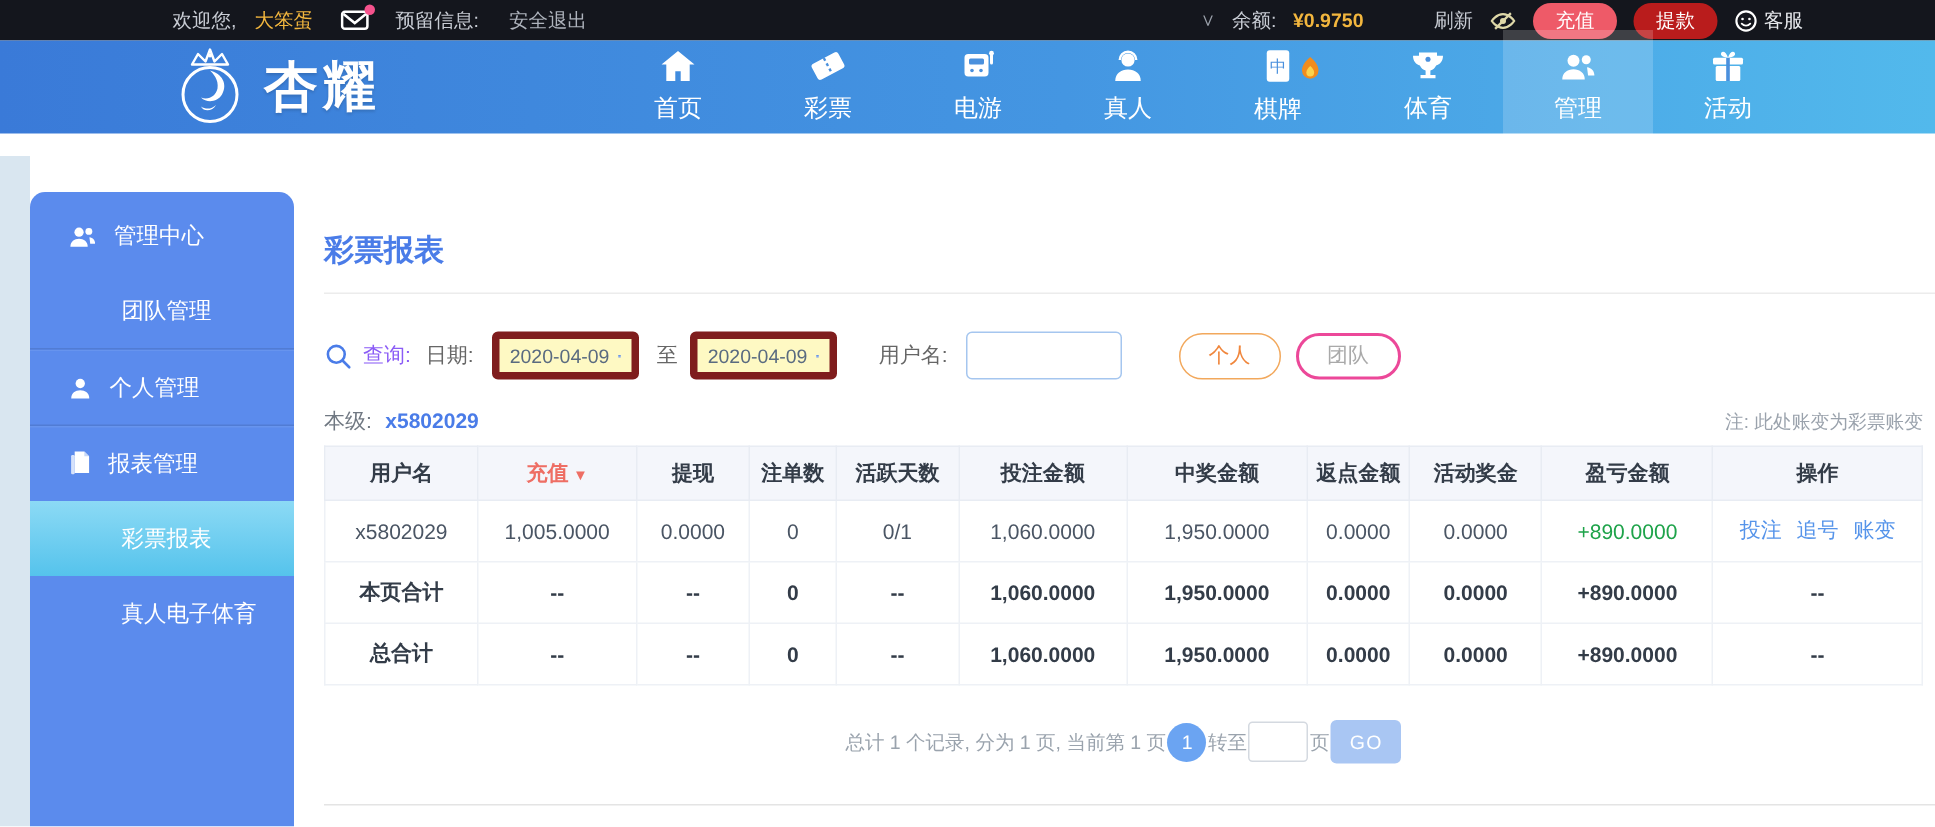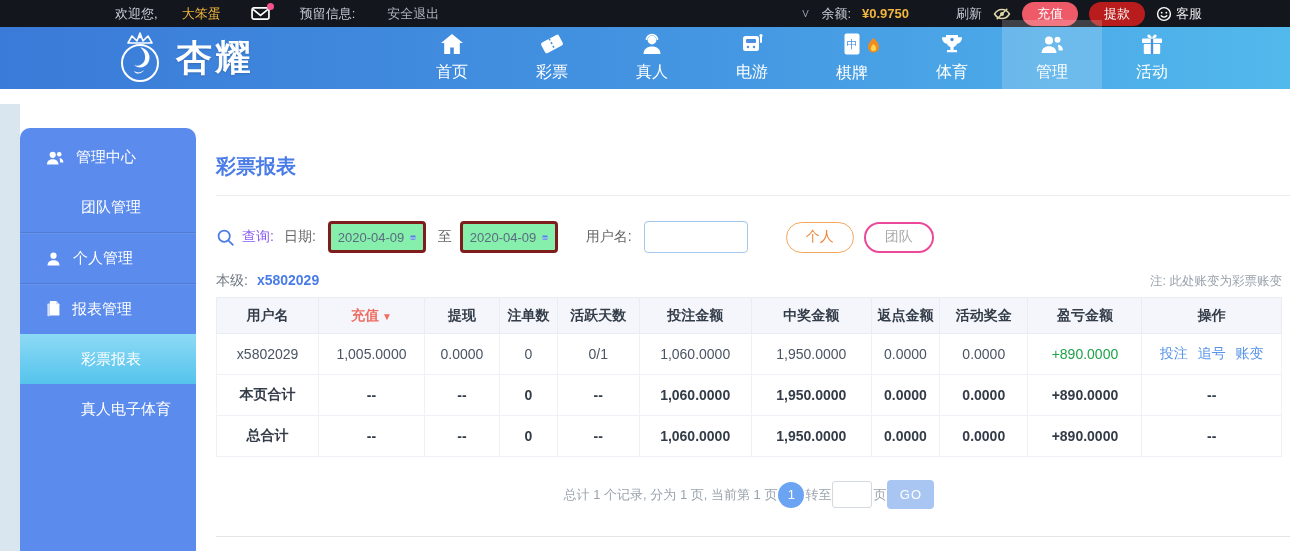--- a/index.html
+++ b/index.html
@@ -4,21 +4,21 @@
 <style>
   * { margin:0; padding:0; box-sizing:border-box; }
   html,body { width:1290px; height:551px; }
   body {
     font-family:"Liberation Sans", sans-serif;
     position:relative; overflow:hidden; background:#fff;
   }
   
   .topbar {
     height:27px; background:#14161d; display:flex; align-items:center;
-    padding:0 88px 0 115px; font-size:13px; color:#c8ccd4; gap:24px;
+    padding:0 88px 0 115px; font-size:13px; color:#c8ccd4; gap:12px;
   }
   .topbar .username { color:#f2b63e; }
   .topbar .mail-wrap { position:relative; display:inline-flex; margin:0 6px; }
   .topbar .mail-badge { position:absolute; top:-3px; right:-4px; width:7px; height:7px; border-radius:50%; background:#f5528c; }
   .topbar .logout { color:#aeb3bc; margin-left:8px; cursor:pointer; }
   .topbar-right { margin-left:auto; display:flex; align-items:center; gap:11px; }
   .topbar-right .chev { color:#9aa0aa; font-size:12px; cursor:pointer; }
   .balance-value { color:#f2b63e; font-weight:bold; }
   .pill-btn { border:none; border-radius:12px; padding:3px 15px; font-size:13px; color:#fff; cursor:pointer; font-family:inherit; }
   .btn-deposit { background:#ee5a68; }
@@ -46,22 +46,22 @@
   .sb-item { height:50px; display:flex; align-items:center; padding-left:25px; gap:11px; font-size:15px; cursor:pointer; }
   .sb-sub { padding-left:61px; }
   .sb-divider { border-top:1px solid rgba(0,0,0,.10); box-shadow:0 1px 0 rgba(255,255,255,.08); }
   .sb-item.active { background:linear-gradient(180deg,#8cdaf5 0%,#55c3ec 100%); }
   
   .content { position:absolute; left:216px; right:8px; top:0; bottom:0; }
   .page-title { margin-top:49px; font-size:20px; font-weight:bold; color:#4a7ce8; }
   .title-divider { border-top:1px solid #ececec; margin-top:15px; margin-right:-8px; }
   .search-row { margin-top:25px; display:flex; align-items:center; font-size:14px; color:#666; }
   .query-label { color:#8b5cf6; margin:0 10px 0 7px; }
-  .date-box { width:98px; height:32px; border:3px solid #7f1d1d; border-radius:4px; margin-left:12px;
-    display:inline-flex; align-items:center; justify-content:space-between; padding:0 7px; cursor:pointer; background:#86efac; }
+  .date-box { width:98px; height:32px; border:5px solid #7f1d1d; border-radius:4px; margin-left:12px;
+    display:inline-flex; align-items:center; justify-content:space-between; padding:0 7px; cursor:pointer; background:#fef9c3; }
   .date-box input { width:72px; border:none; outline:none; font-size:13px; color:#5a6b80; font-family:inherit; background:transparent; cursor:pointer; }
   .to-label { margin:0 8px 0 12px; }
   .user-label { margin-left:28px; }
   .user-input { width:104px; height:32px; border:1px solid #a5c6ef; border-radius:4px; margin-left:12px; padding:0 8px; font-size:13px; color:#556; outline:none; font-family:inherit; }
   .round-btn { height:31px; border-radius:16px; background:#fff; font-size:14px; cursor:pointer; font-family:inherit; padding:0 19px; }
   .btn-personal { border:1px solid #f2a85c; color:#f0863c; margin-left:38px; }
   .btn-team { border:2px solid #ec4899; color:#a9a9a9; margin-left:10px; }
   .btn-search { border:none; height:33px; padding:0 22px; margin-left:21px; border-radius:17px;
     background:linear-gradient(135deg,#f9ae62 0%,#f2764e 100%); color:#fff; letter-spacing:3px; font-size:15px; cursor:pointer; font-family:inherit; }
   .level-row { margin-top:19px; display:flex; align-items:baseline; font-size:14px; color:#707882; }
@@ -148,37 +148,37 @@
     <div class="nav-item">
       <svg width="26" height="22" viewBox="0 0 26 22">
           <g transform="rotate(-28 13 11)">
             <rect x="3" y="5" width="20" height="12" rx="2" fill="#fff"></rect>
             <line x1="13" y1="5" x2="13" y2="17" stroke="#4a90dd" stroke-width="1.6" stroke-dasharray="2 2"></line>
           </g>
         </svg>
       <span>彩票</span>
     </div>
     <div class="nav-item">
-      <svg width="24" height="22" viewBox="0 0 24 22">
-          <circle cx="12" cy="7" r="4.4" fill="#fff"></circle>
-          <path d="M3.5 21c0-5 3.8-7.6 8.5-7.6s8.5 2.6 8.5 7.6z" fill="#fff"></path>
-          <path d="M6.5 7a5.5 5.5 0 0 1 11 0" fill="none" stroke="#fff" stroke-width="1.6"></path>
-        </svg>
-      <span>真人</span>
-    </div>
-    <div class="nav-item">
       <svg width="26" height="22" viewBox="0 0 26 22">
           <rect x="4" y="3" width="16" height="15" rx="2.5" fill="#fff"></rect>
           <rect x="7" y="6" width="10" height="4" rx="1" fill="#4a90dd"></rect>
           <circle cx="9" cy="14" r="1.2" fill="#4a90dd"></circle>
           <circle cx="15" cy="14" r="1.2" fill="#4a90dd"></circle>
           <rect x="21" y="3" width="2" height="7" rx="1" fill="#fff"></rect>
           <circle cx="22" cy="2.5" r="1.6" fill="#fff"></circle>
         </svg>
       <span>电游</span>
+    </div>
+    <div class="nav-item">
+      <svg width="24" height="22" viewBox="0 0 24 22">
+          <circle cx="12" cy="7" r="4.4" fill="#fff"></circle>
+          <path d="M3.5 21c0-5 3.8-7.6 8.5-7.6s8.5 2.6 8.5 7.6z" fill="#fff"></path>
+          <path d="M6.5 7a5.5 5.5 0 0 1 11 0" fill="none" stroke="#fff" stroke-width="1.6"></path>
+        </svg>
+      <span>真人</span>
     </div>
     <div class="nav-item">
       <svg width="18" height="24" viewBox="0 0 18 24">
           <rect x="1.5" y="1.5" width="15" height="21" rx="2" fill="#fff"></rect>
           <text x="9" y="16" text-anchor="middle" font-size="11" fill="#4a90dd" font-family="Liberation Sans, sans-serif">中</text>
         </svg>
       <span class="hot-flame">
         <svg width="17" height="17" viewBox="0 0 17 17">
             <path d="M8.5 1c3 2.5 5.5 5.5 5.5 9a5.5 5.5 0 0 1-11 0C3 6.5 5.5 3.5 8.5 1z" fill="#f08c1e"></path>
             <path d="M8.5 7c1.5 1.4 2.6 2.8 2.6 4.4a2.6 2.6 0 0 1-5.2 0C5.9 9.8 7 8.4 8.5 7z" fill="#fbd34d"></path>

